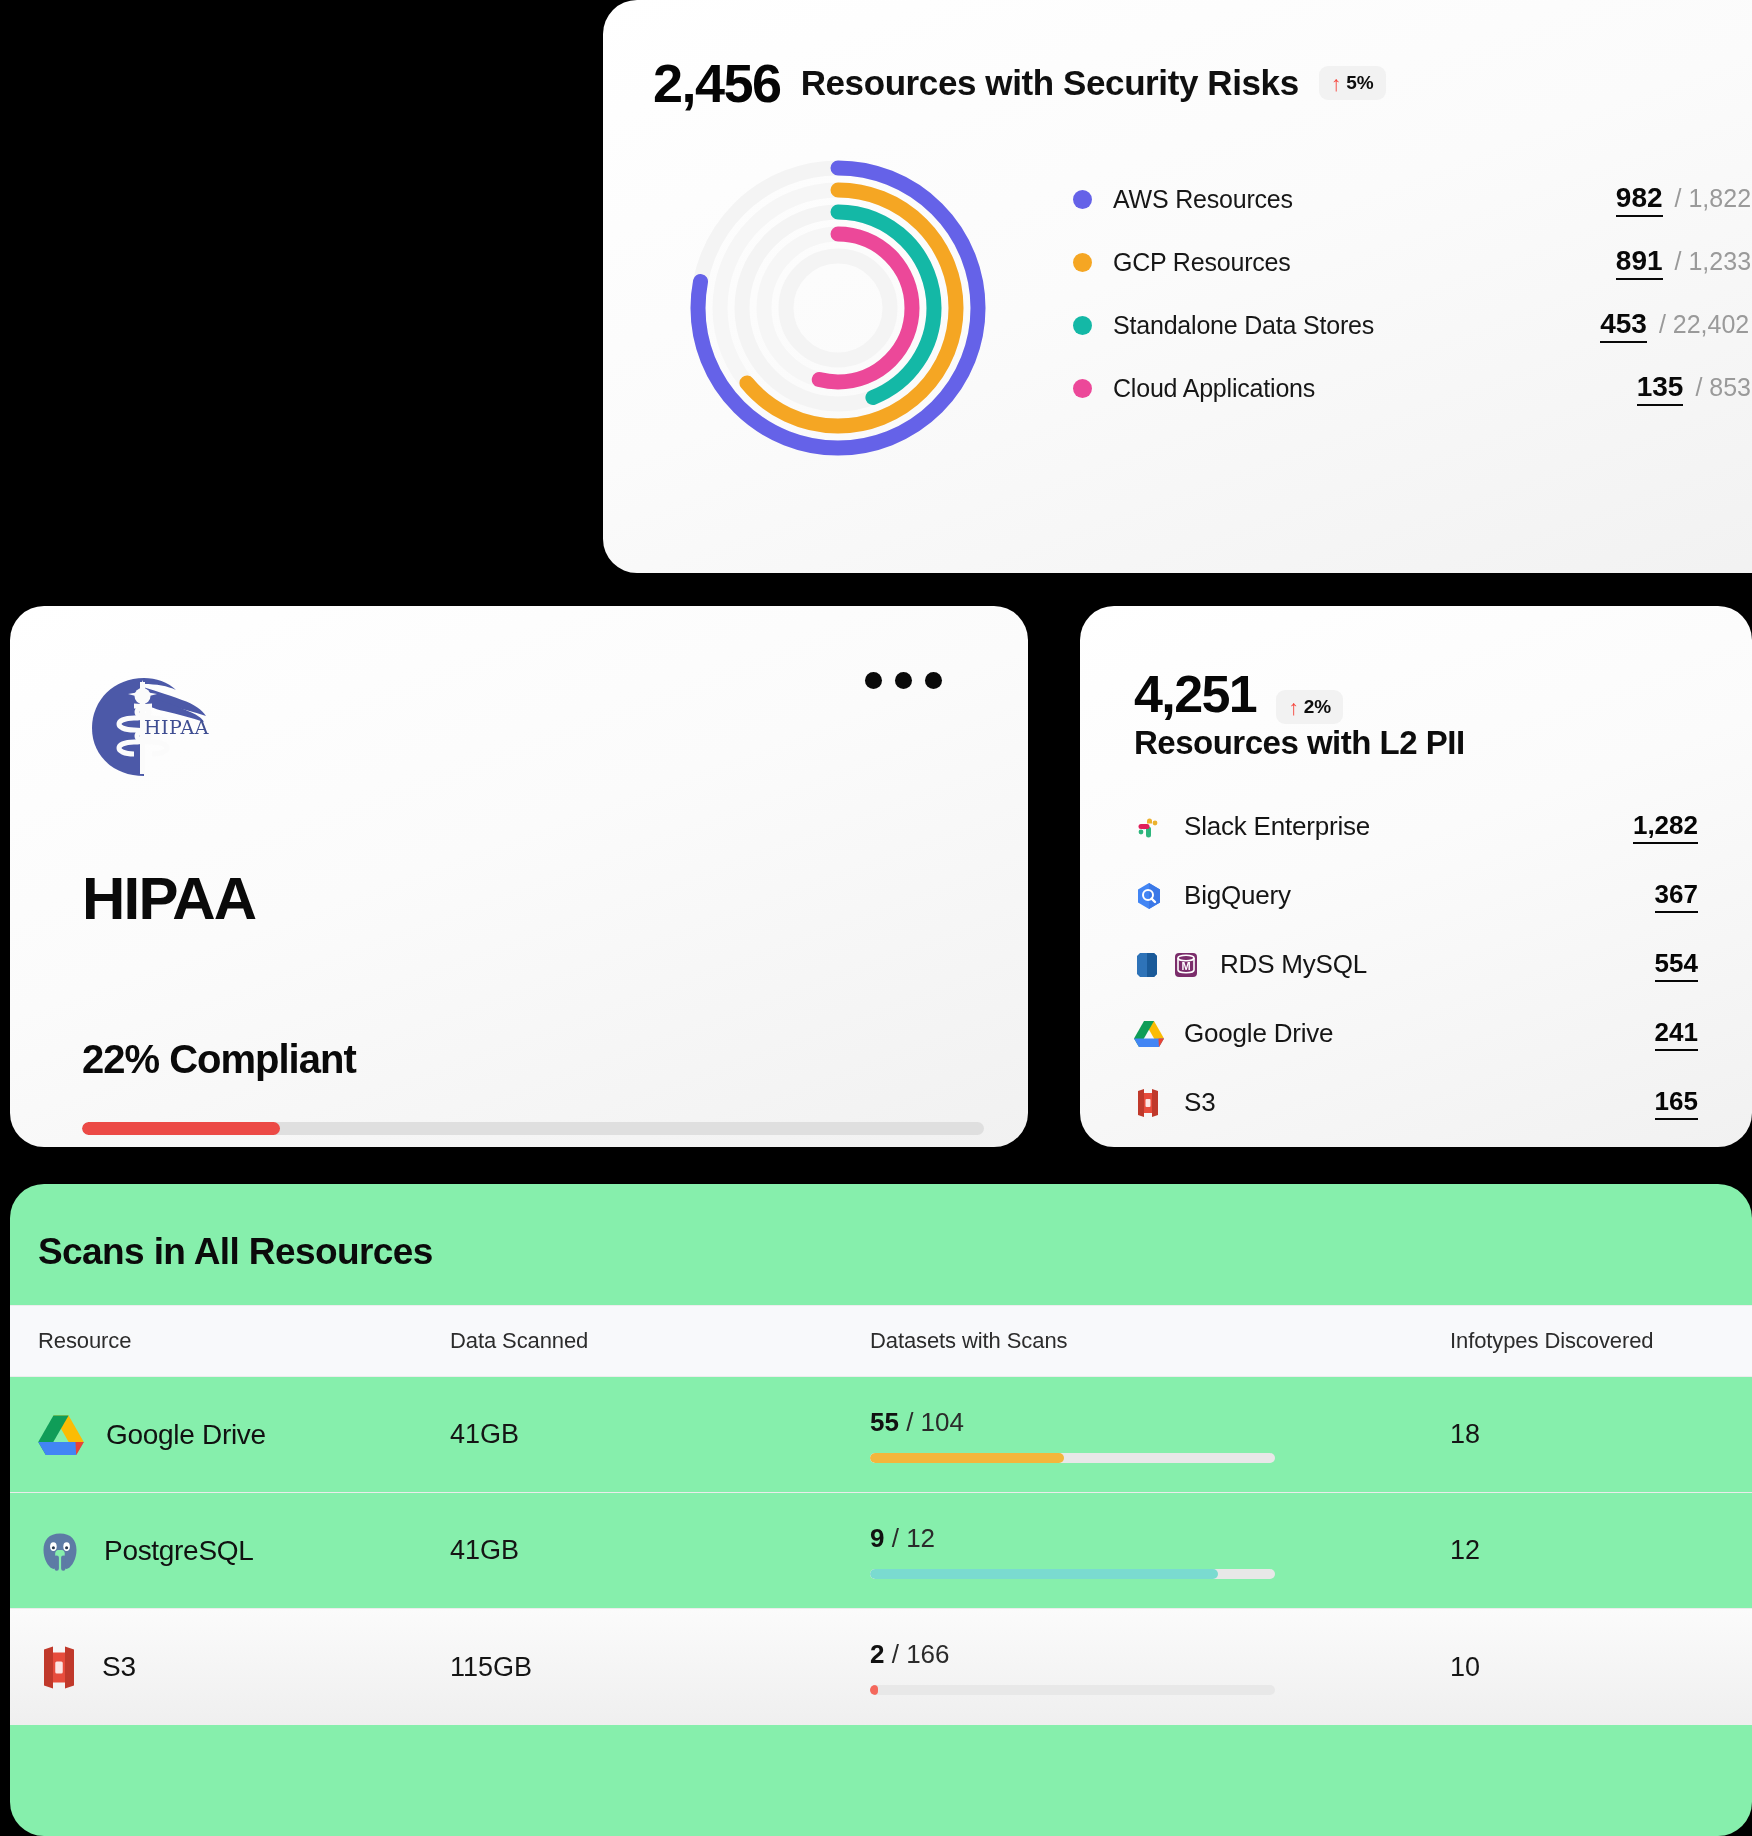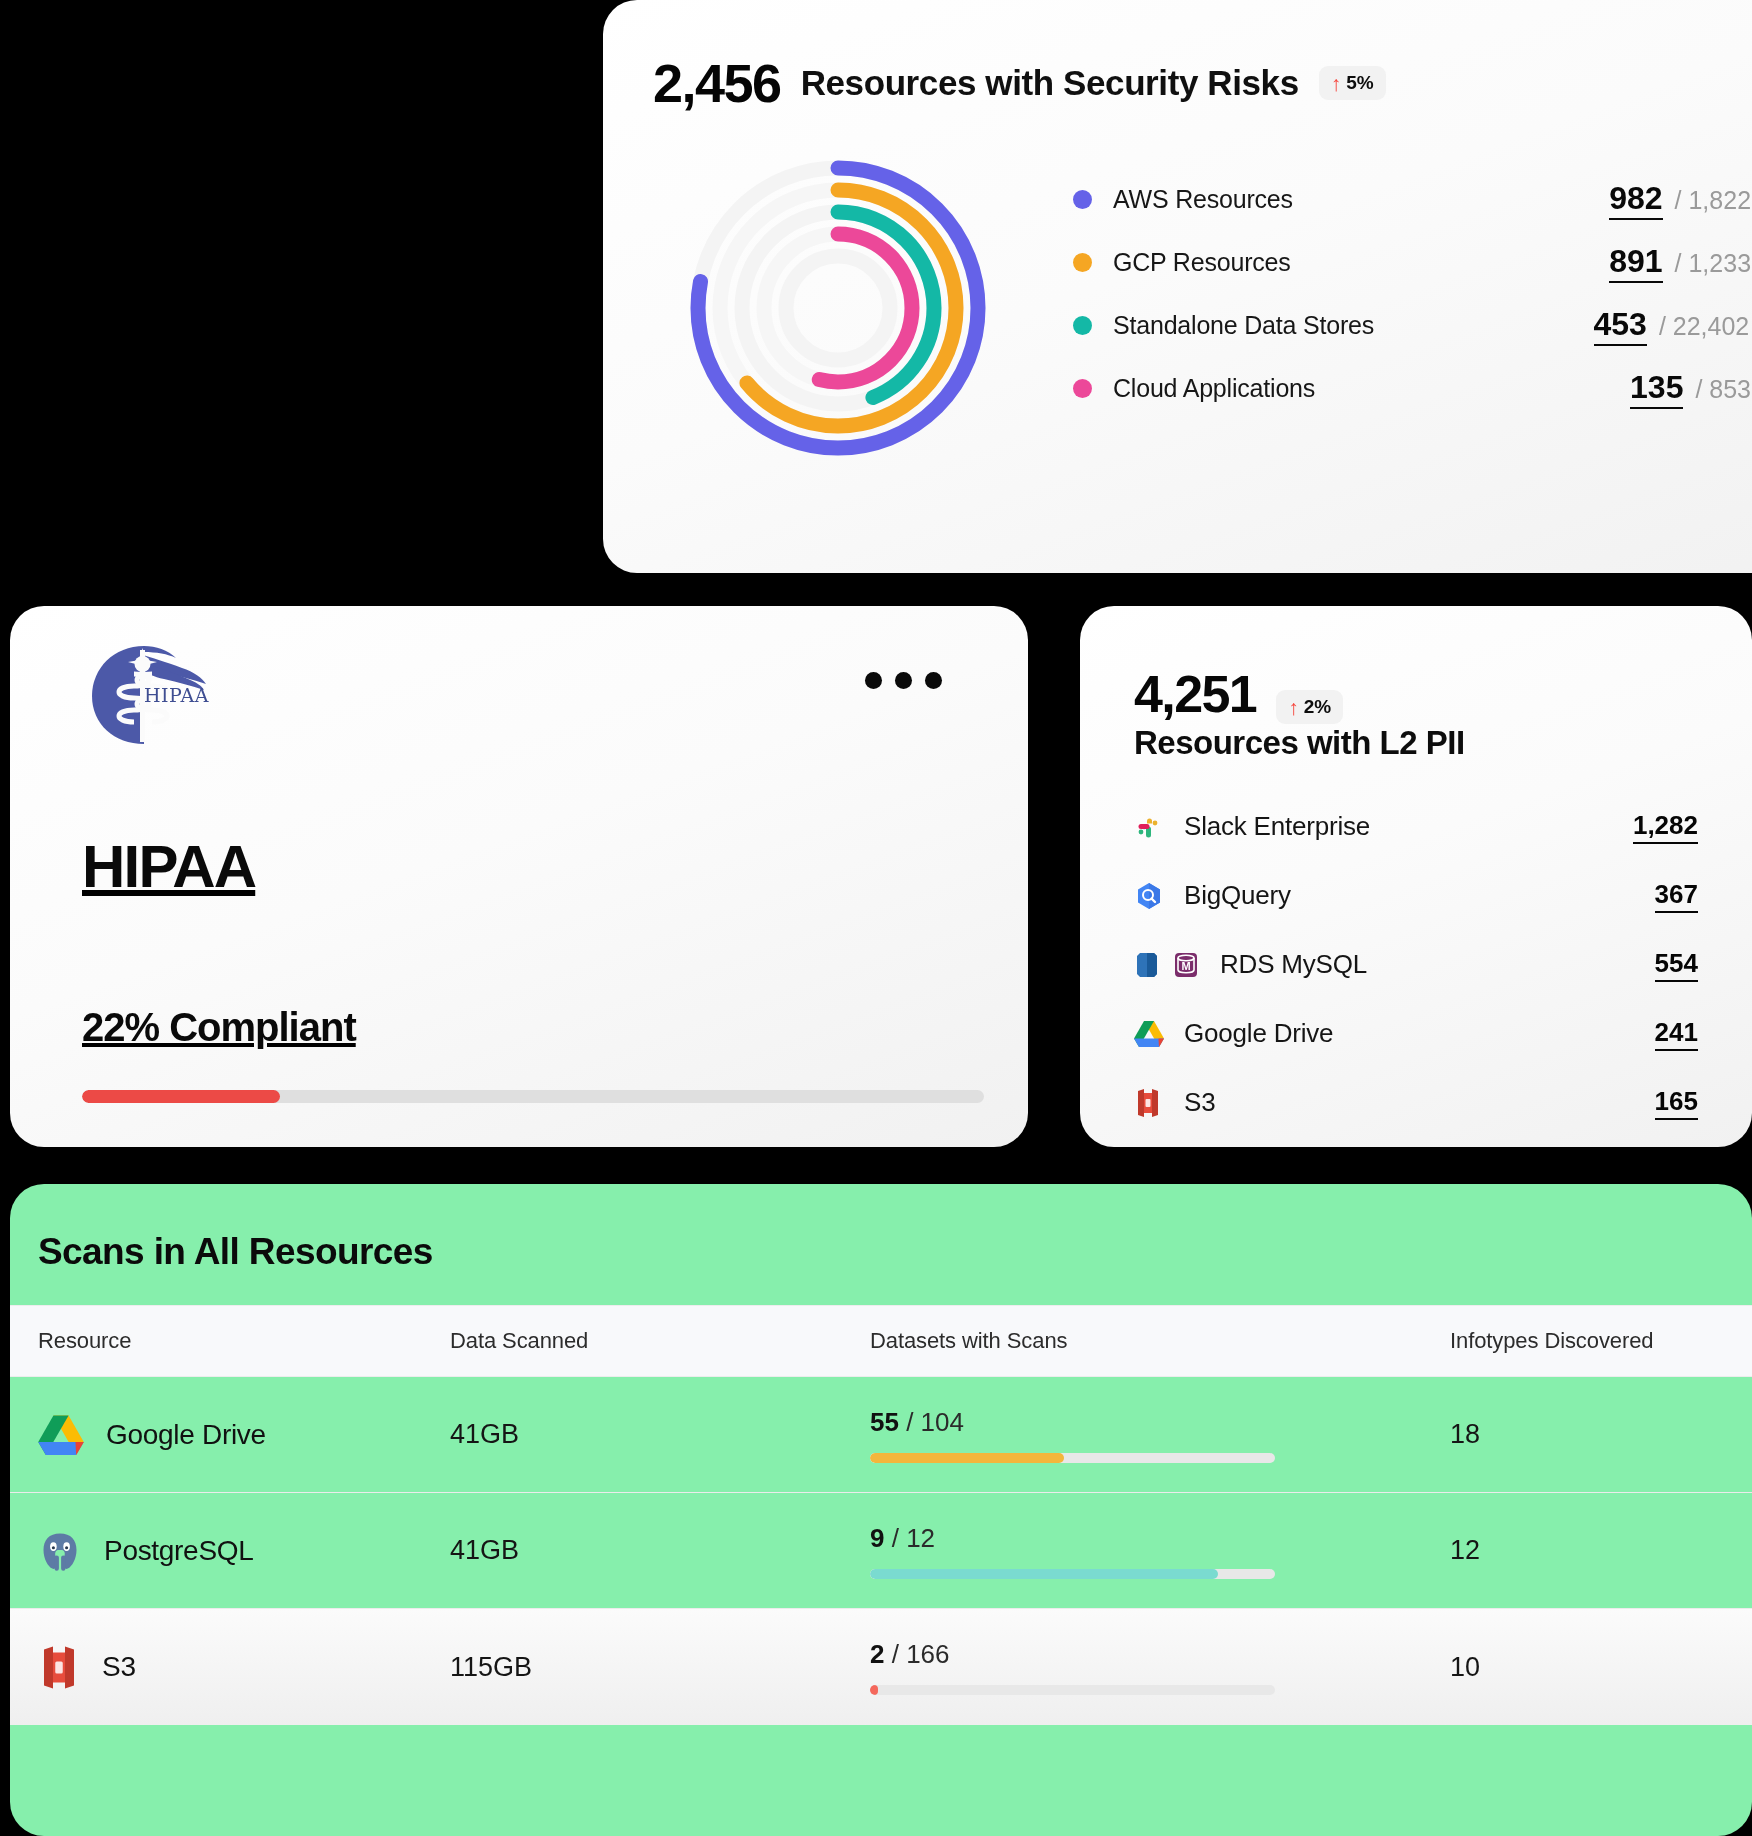--- a/index.html
+++ b/index.html
@@ -35,29 +35,29 @@
   .arr.flat { color: #8b8b8b; }
 
   .risk-body { display: flex; align-items: flex-start; padding: 10px 0 0 0; }
   .donut-wrap { width: 470px; display: flex; justify-content: center; padding-top: 24px; }
   .legend { flex: 1; padding: 44px 46px 0 0; }
   .legend-row { display: flex; align-items: center; height: 63px; }
   .dot { width: 19px; height: 19px; border-radius: 50%; flex: 0 0 auto; margin-right: 21px; }
   .legend-label { font-size: 25px; color: #171717; font-weight: 400; letter-spacing: -0.2px; }
   .legend-vals { margin-left: auto; display: flex; align-items: baseline; gap: 12px; }
   .lv-main {
-    font-size: 32px; font-weight: 700; color: #090909;
+    font-size: 28px; font-weight: 700; color: #090909;
     border-bottom: 2.5px solid #090909; padding-bottom: 1px;
   }
   .lv-total { font-size: 25px; color: #9a9a9a; font-weight: 400; }
   .legend-vals .delta { margin-left: 6px; }
 
   
   #hipaa-card { left: 10px; top: 606px; width: 1018px; height: 541px; }
-  .hipaa-inner { position: relative; width: 100%; height: 100%; padding: 34px 72px 0 72px; text-decoration: underline; }
+  .hipaa-inner { position: relative; width: 100%; height: 100%; padding: 66px 72px 0 72px; }
   .kebab { position: absolute; right: 86px; top: 66px; display: flex; gap: 13px; }
   .kebab i { width: 17px; height: 17px; border-radius: 50%; background: #0a0a0a; display: block; }
   .hipaa-logo { width: 128px; height: 108px; }
   .hipaa-row { display: flex; align-items: center; gap: 36px; margin-top: 84px; }
   .hipaa-name { font-size: 60px; font-weight: 700; color: #0a0a0a; letter-spacing: -1.8px; }
   .enabled-badge {
     background: #ccefd8; color: #1b7a3f; font-size: 38px; font-weight: 400;
     padding: 13px 31px; border-radius: 17px; letter-spacing: -0.5px;
   }
   .compliant-text { font-size: 40px; font-weight: 700; color: #0a0a0a; margin-top: 104px; letter-spacing: -1px; }

